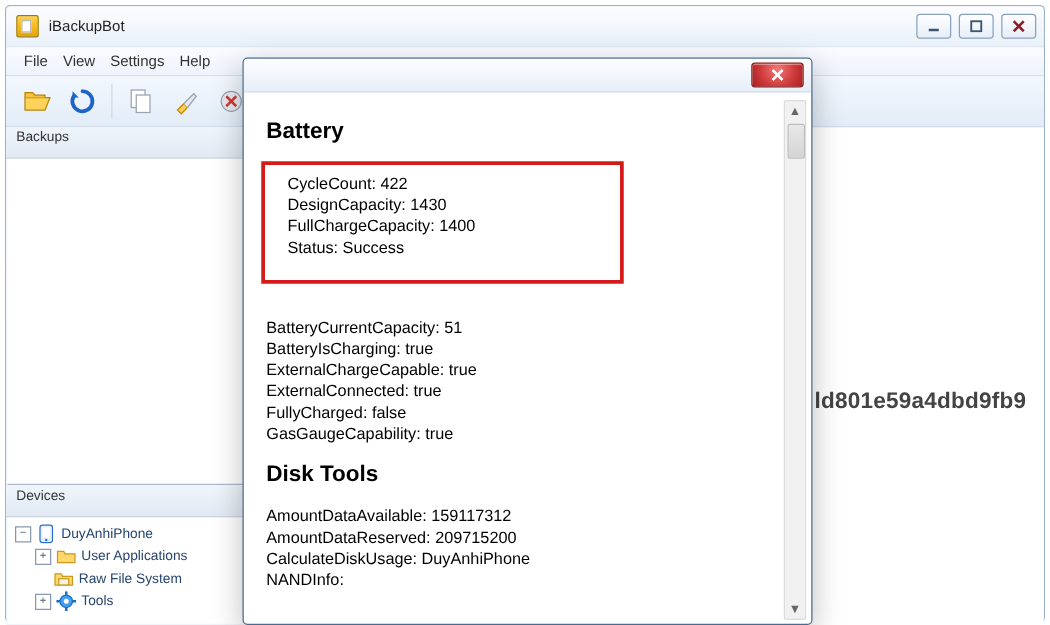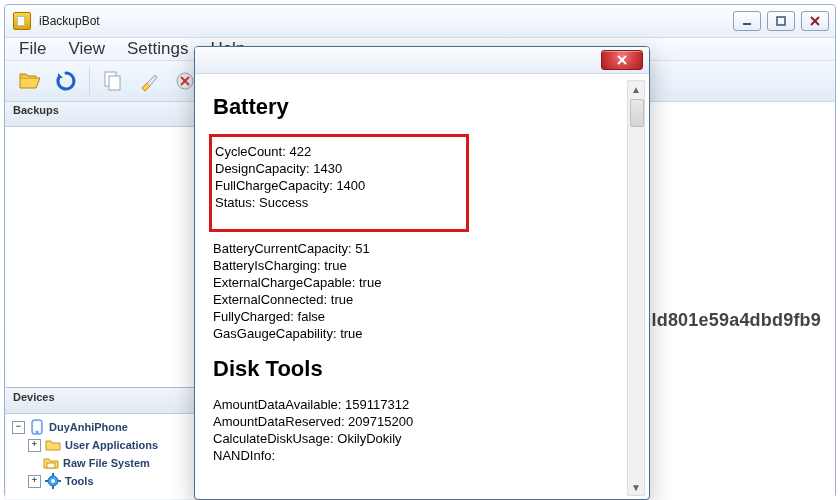--- a/index.html
+++ b/index.html
@@ -72,25 +72,25 @@
   }
   .win-btn.close {
     color: #8a1f2a;
   }
   .win-btn svg { display:block; }
 
   .menubar {
     height: 22px;
     display: flex;
     align-items: center;
-    gap: 14px;
+    gap: 4px;
     padding: 0 10px;
     background: linear-gradient(#f9fbff,#eef4fc);
     border-bottom: 1px solid #d7e0ea;
-    font-size: 17px;
+    font-size: 12px;
     color: #333;
   }
   .menubar span { padding: 2px 4px; }
 
   .toolbar {
     height: 40px;
     display: flex;
     align-items: center;
     gap: 6px;
     padding: 0 10px;
@@ -112,21 +112,20 @@
     display: flex;
     height: calc(100% - 32px - 22px - 40px);
   }
 
   .left-col {
     width: 198px;
     background: linear-gradient(#f7fafe,#eff5fb);
     border-right: 1px solid #98a8bf;
     display: flex;
     flex-direction: column;
-    font-weight: bold;
   }
   .panel-header {
     height: 20px;
     padding: 2px 8px;
     background: linear-gradient(#f0f5fc,#e1e9f3);
     border-bottom: 1px solid #c2cdda;
     font-size: 11px;
     color: #333;
   }
   .backups-area {
@@ -234,37 +233,37 @@
   .scroll-down { bottom: 0; }
   .scroll-thumb {
     position: absolute; left: 2px; top: 18px;
     width: 12px; height: 26px;
     background: linear-gradient(#e8e8e8,#d4d4d4);
     border: 1px solid #bfbfbf;
     border-radius: 2px;
   }
 
   .section-heading {
-    font-size: 22px;
+    font-size: 18px;
     font-weight: bold;
     margin: 6px 0 14px 0;
     font-family: Arial, sans-serif;
   }
   .kv {
     font-size: 13px;
     font-family: Arial, sans-serif;
     line-height: 17px;
     margin: 0;
   }
   .kv-block { margin-bottom: 12px; }
 
   .highlight-box {
     border: 3px solid #d41b1b;
-    padding: 6px 3px;
-    margin: 0 40px 8px -4px;
+    padding: 6px 18px;
+    margin: 0 40px 26px -4px;
     width: 248px;
   }
 </style>
 </head>
 <body>
 
 <div class="main-window">
 
   <div class="titlebar">
     <div class="app-icon"></div>
@@ -436,18 +435,18 @@
         <p class="kv">ExternalConnected: true</p>
         <p class="kv">FullyCharged: false</p>
         <p class="kv">GasGaugeCapability: true</p>
       </div>
 
     <div class="section-heading" style="margin-top:14px;">Disk Tools</div>
 
     <div id="kv-disk" class="kv-block">
         <p class="kv">AmountDataAvailable: 159117312</p>
         <p class="kv">AmountDataReserved: 209715200</p>
-        <p class="kv">CalculateDiskUsage: OkilyDokily</p>
+        <p class="kv">CalculateDiskUsage: DuyAnhiPhone</p>
         <p class="kv">NANDInfo:</p>
       </div>
 
   </div>
 </div>
 
 </body></html>

